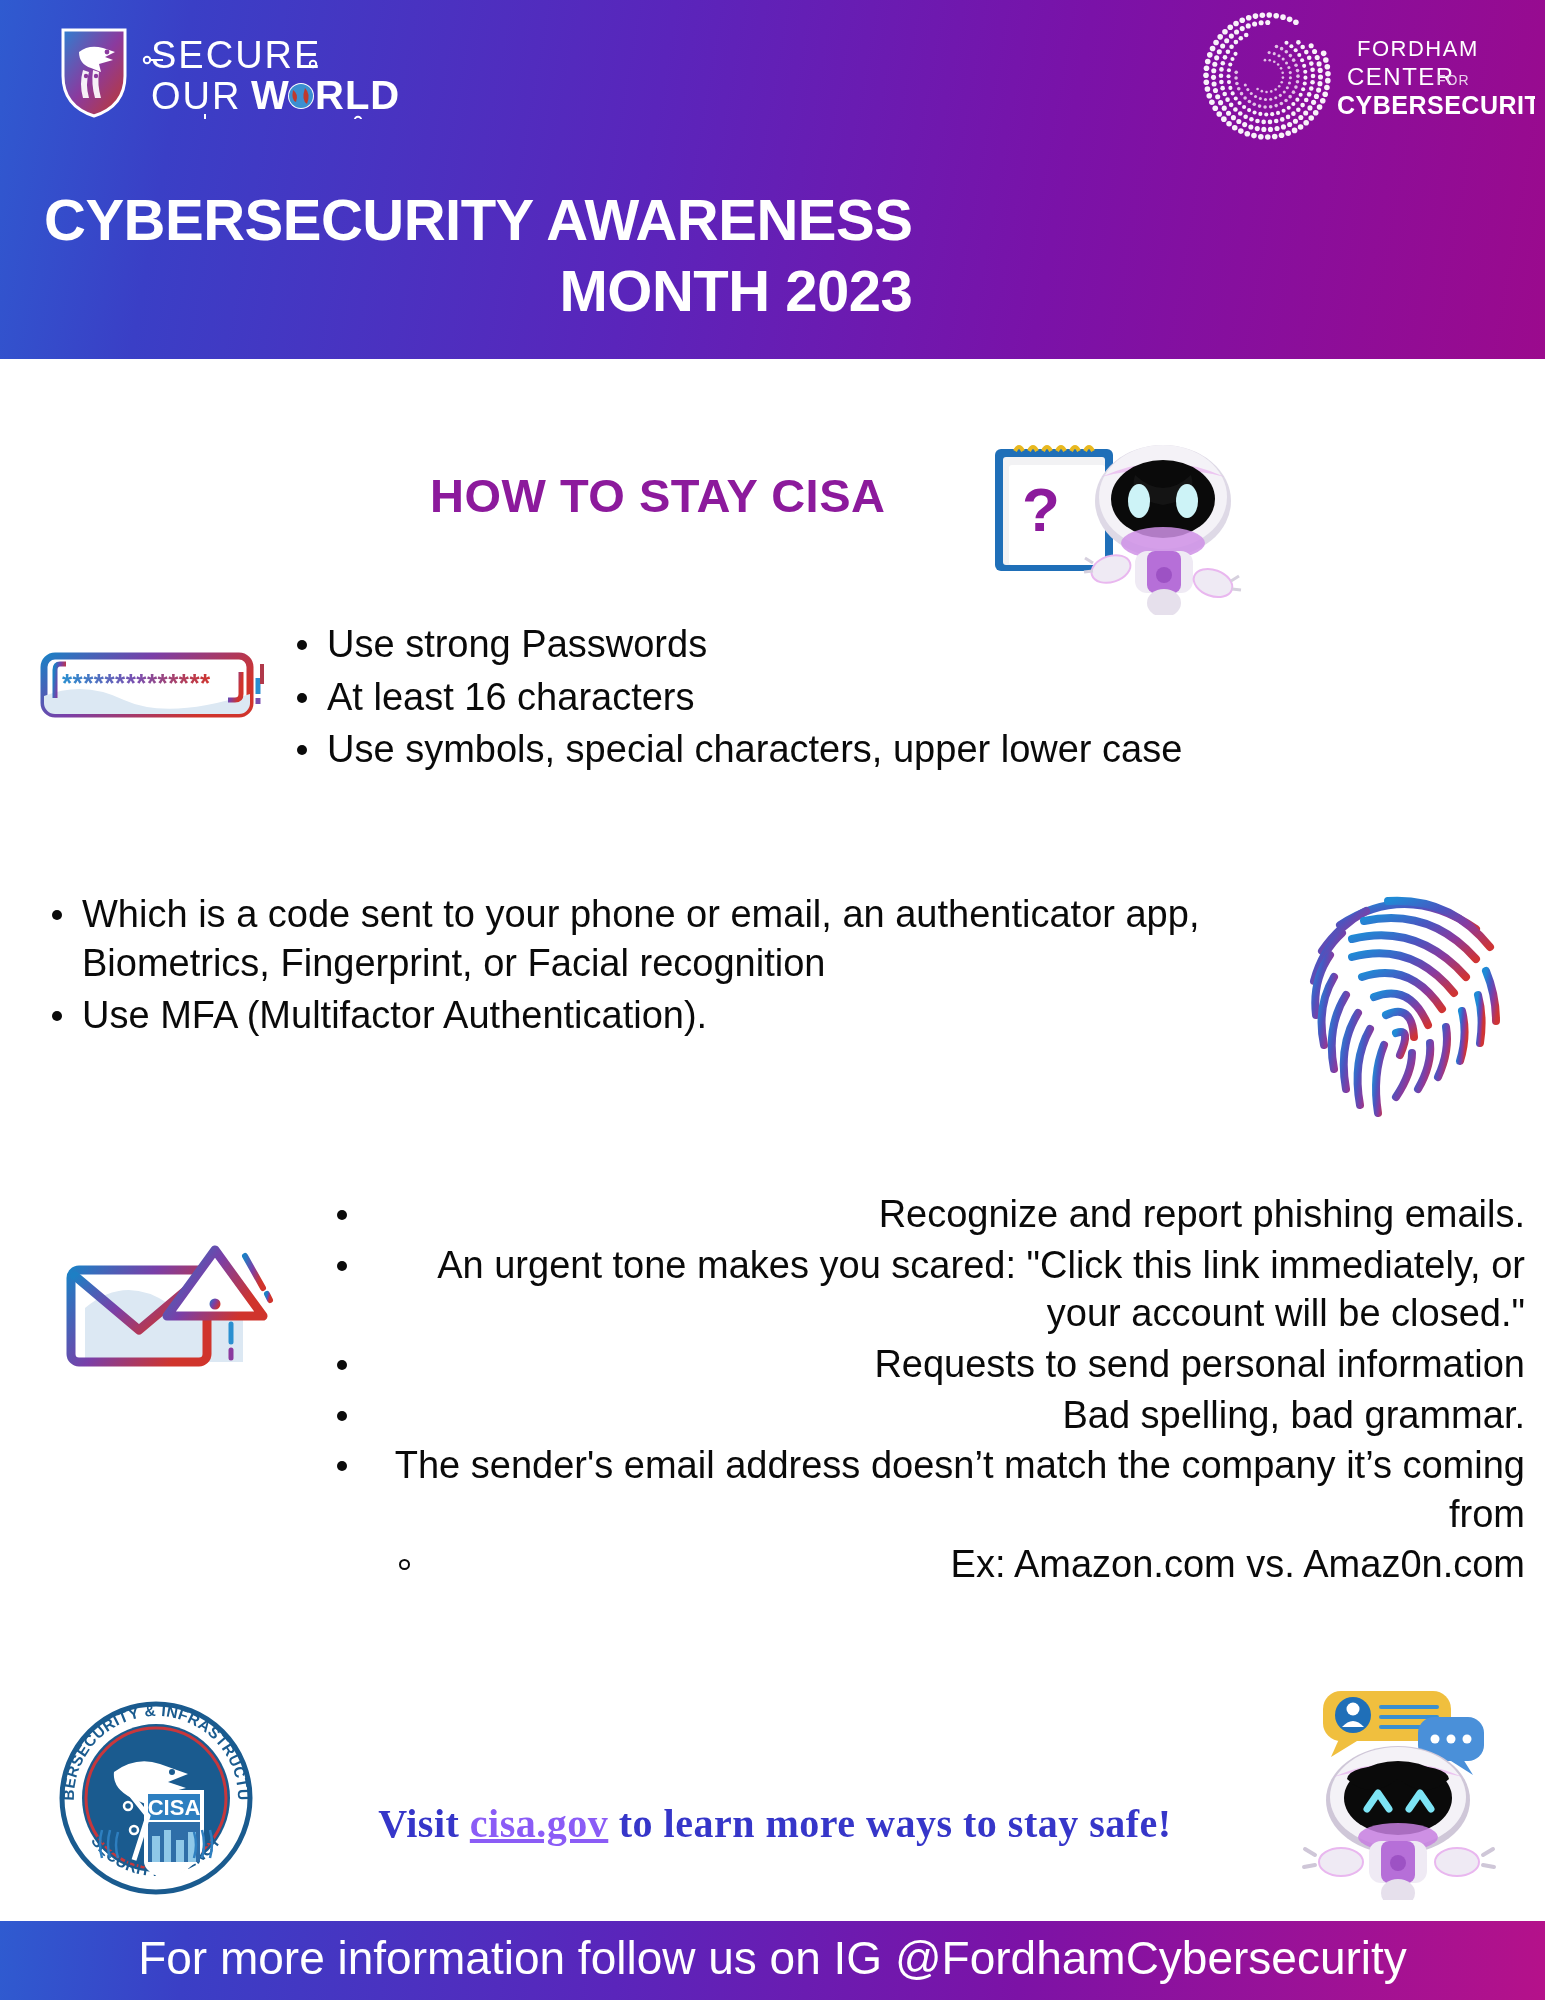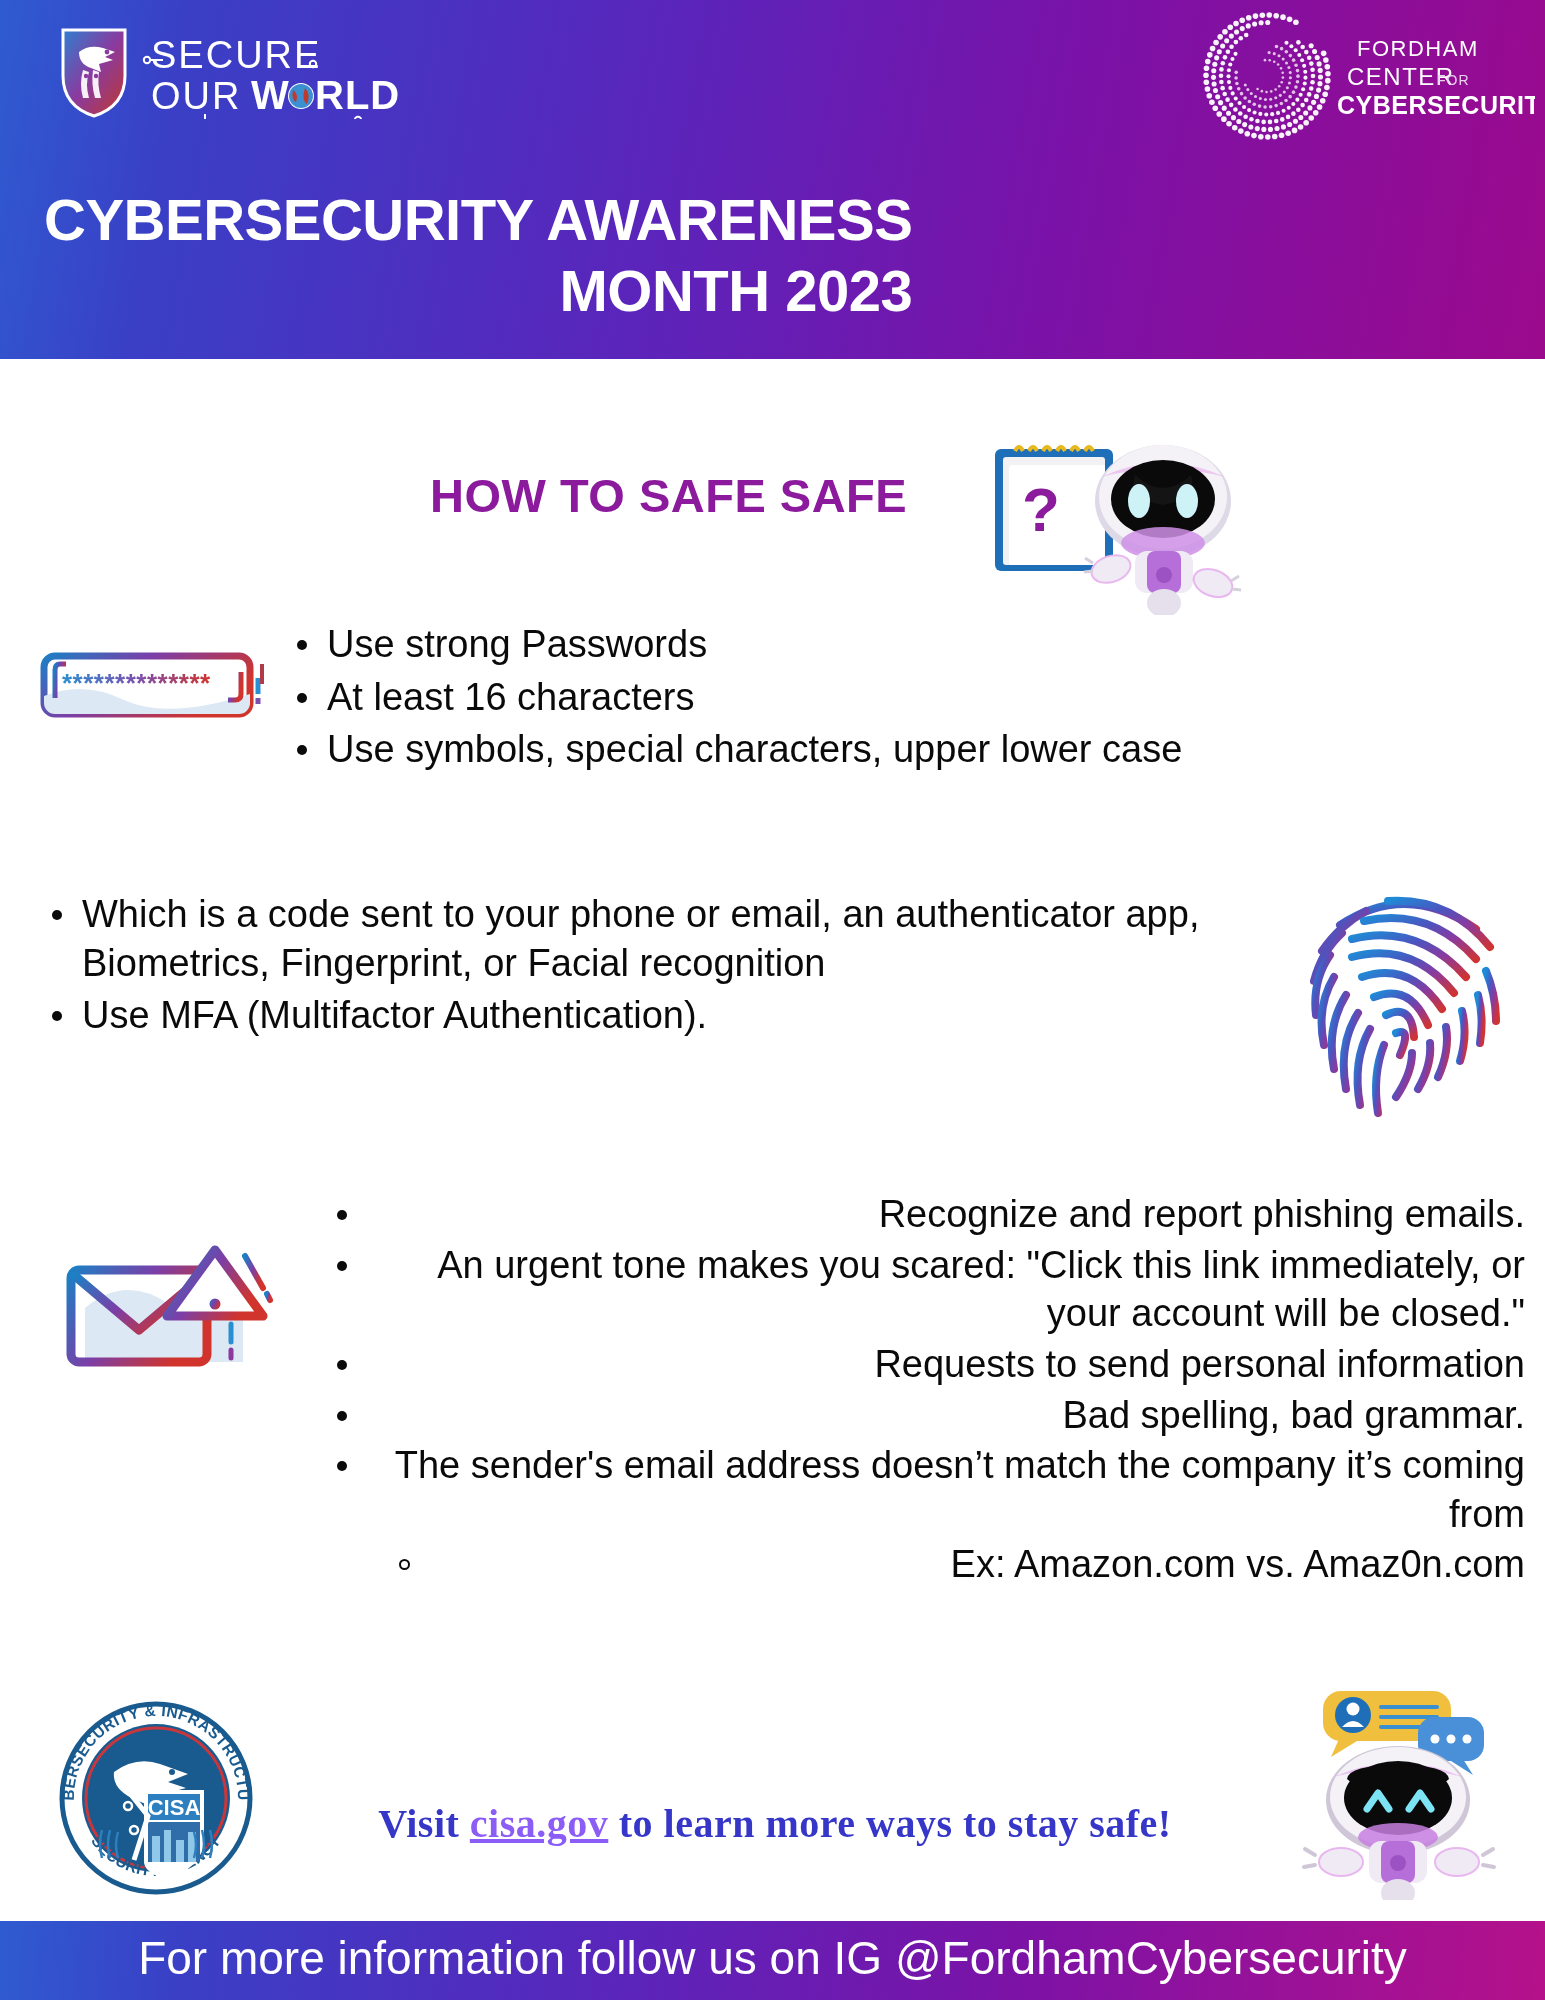--- a/index.html
+++ b/index.html
@@ -406,21 +406,21 @@
     </svg>
   </div>
 
   <div class="poster-title">
     <span class="l1">CYBERSECURITY AWARENESS</span>
     <span class="l2">MONTH 2023</span>
   </div>
 </div>
 
 <div class="sts-wrap">
-  <div class="sts-heading">HOW TO SAFE SAFE</div>
+  <div class="sts-heading">HOW TO STAY CISA</div>
 
   <div class="robot-top">
     <svg viewBox="0 0 260 180" width="260" height="180">
 
       <rect x="10" y="14" width="118" height="122" rx="6" fill="#1f6fb8"></rect>
       <rect x="18" y="22" width="102" height="108" rx="3" fill="#f2f2f4"></rect>
       <rect x="24" y="30" width="96" height="100" rx="3" fill="#ffffff"></rect>
       <g stroke="#e8b81f" stroke-width="4" fill="none">
         <path d="M30 16 q4 -8 8 0"></path>
           <path d="M44 16 q4 -8 8 0"></path>

